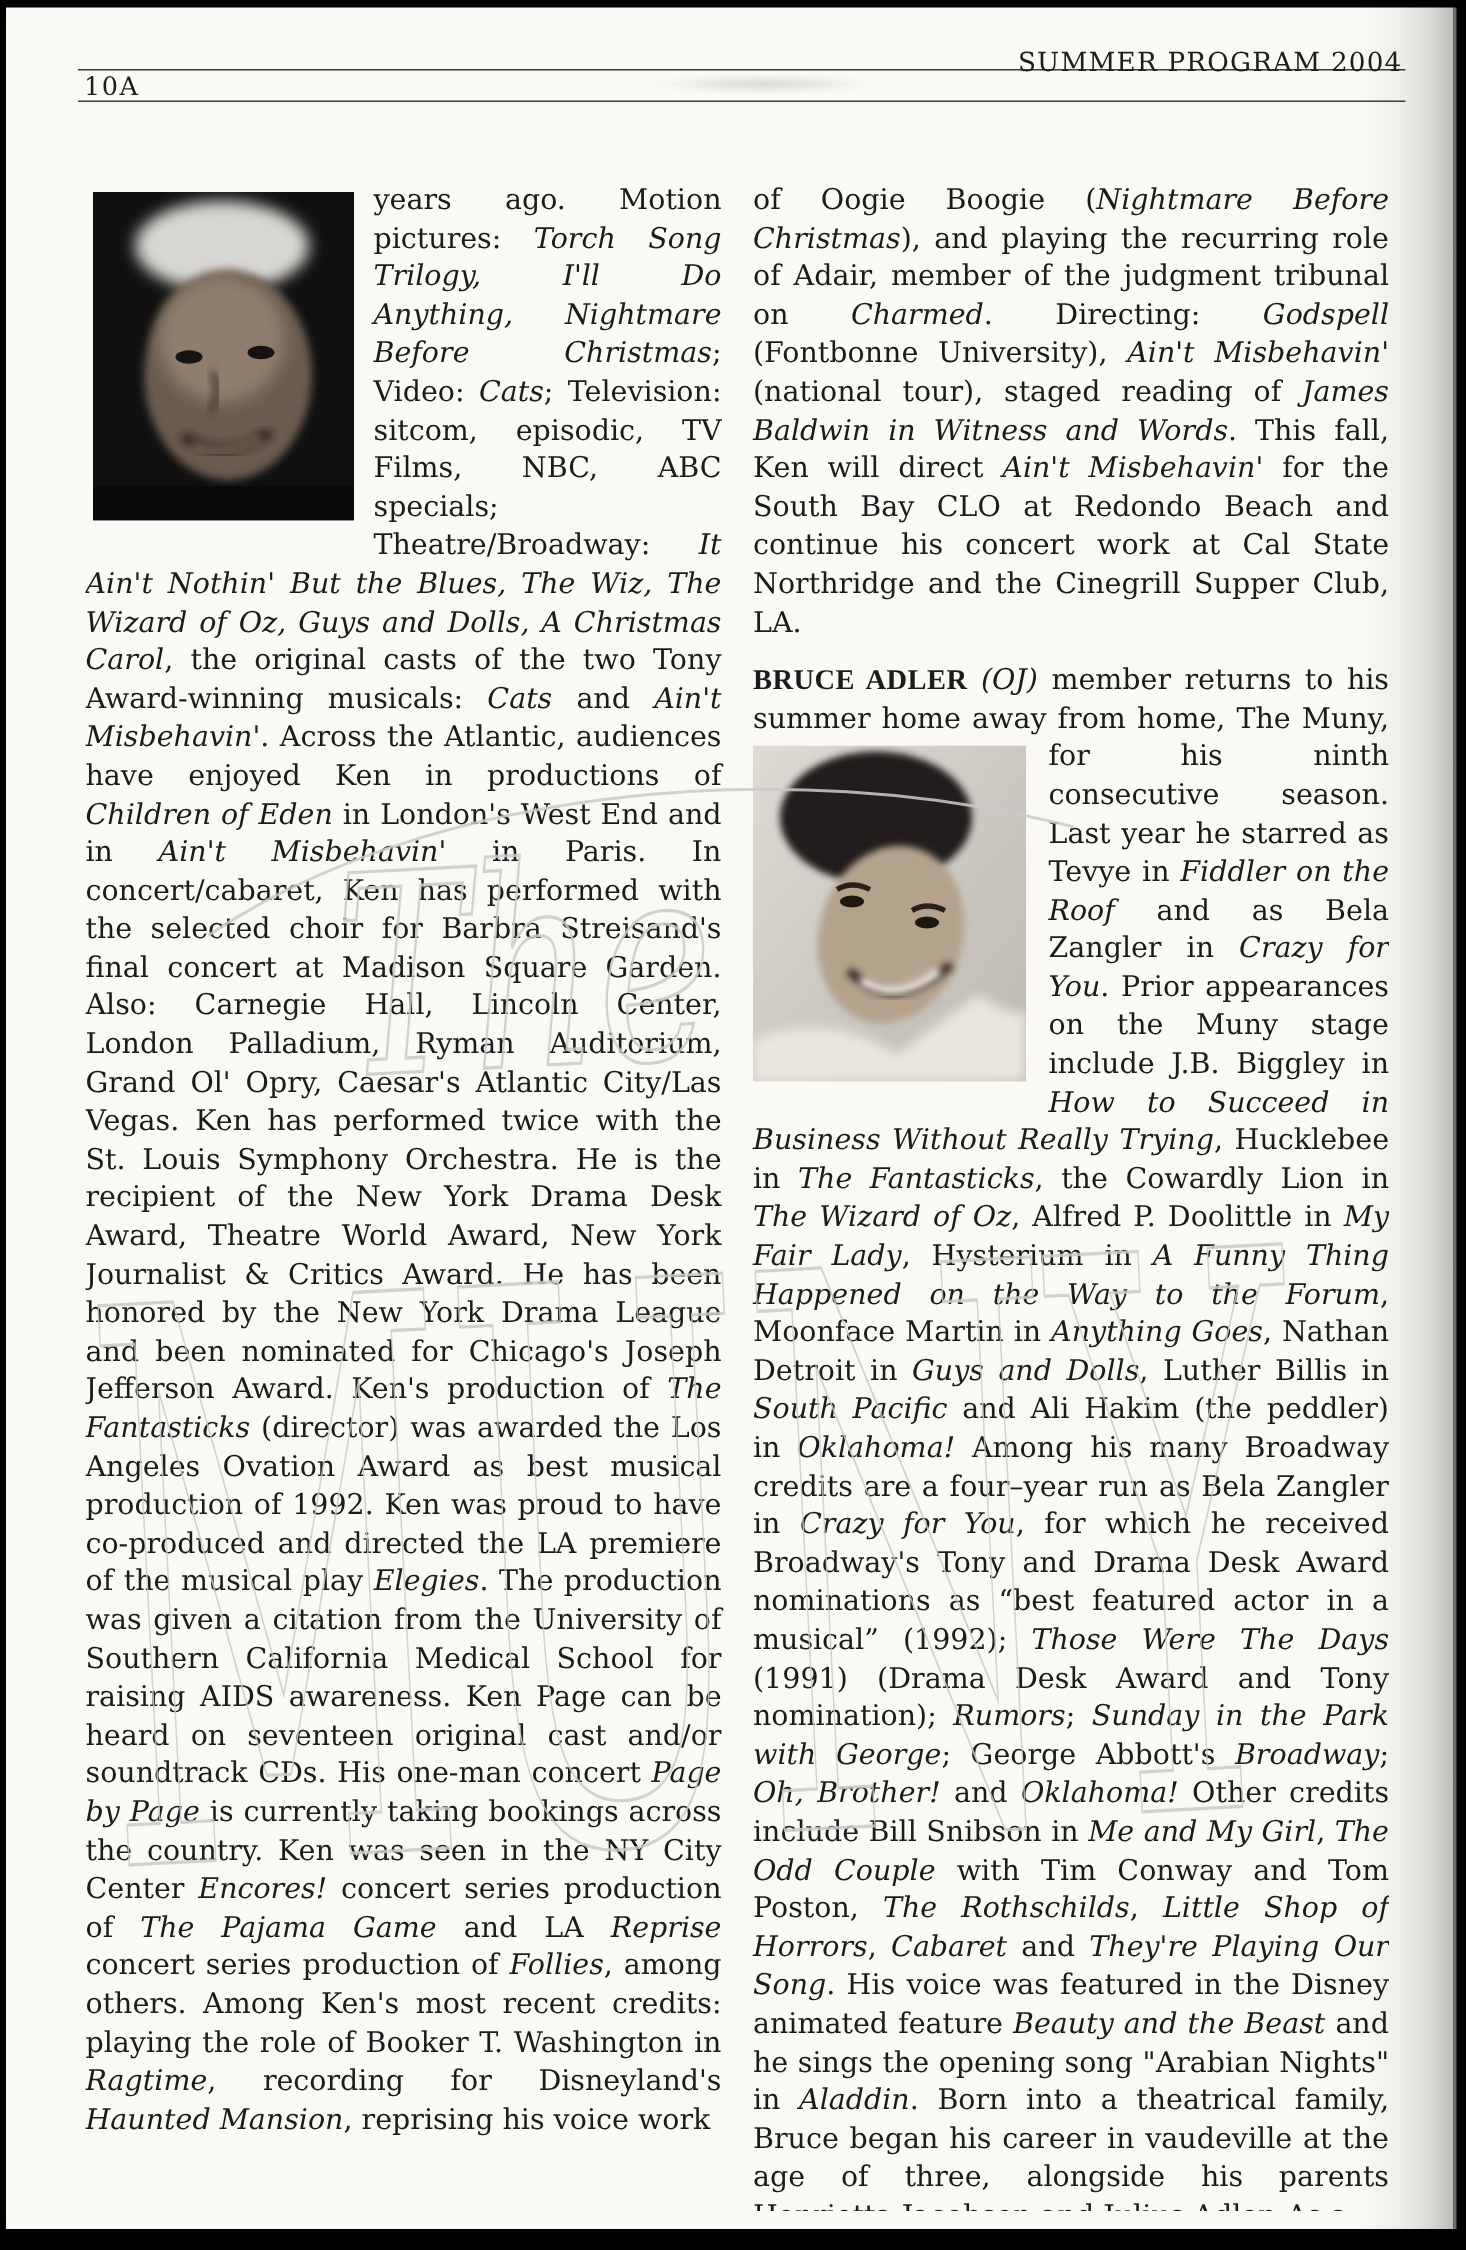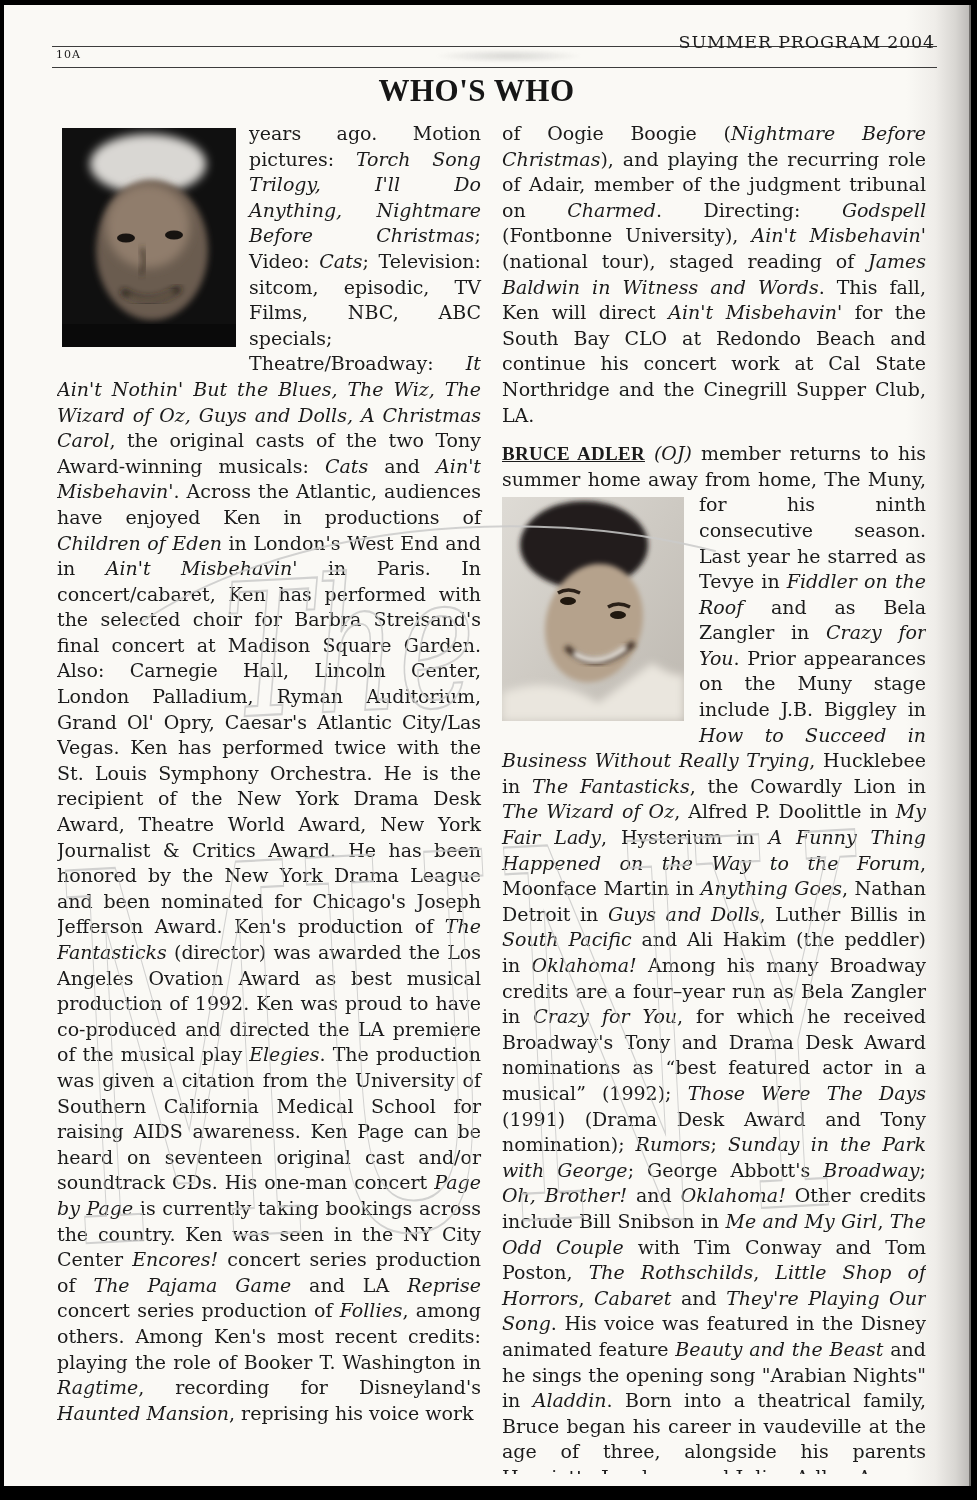--- a/index.html
+++ b/index.html
@@ -12,39 +12,39 @@
   }
   .page{
     position:absolute;left:4px;top:5px;width:965px;height:1481px;
     background:linear-gradient(90deg,#faf9f5 0%,#faf9f5 93.5%,#efede9 96.5%,#d8d6d2 98.6%,#bdbbb8 100%);
     border-right:2px solid #6f6d6a;
     overflow:hidden;
   }
   .rule{position:absolute;left:48px;right:32px;height:0;border-top:1.6px solid #3c3c3c;}
   .rule.top{top:41px;}
   .rule.bottom{top:62px;}
-  .pgnum{position:absolute;left:52px;top:43px;font-size:11px;color:#1d1d1d;letter-spacing:1px;}
+  .pgnum{position:absolute;left:52px;top:43px;font-size:17px;color:#1d1d1d;letter-spacing:1px;}
   .issue{position:absolute;right:34px;top:27px;font-size:17.5px;color:#1d1d1d;letter-spacing:0.8px;}
   .title{
     position:absolute;left:0;right:20px;top:68px;text-align:center;
     font-size:31px;font-weight:700;color:#161616;letter-spacing:0.5px;
     font-family:"Liberation Serif","DejaVu Serif",serif;
   }
   .cols{
     position:absolute;left:53px;top:116px;width:869px;bottom:12px;
     display:flex;gap:21px;overflow:hidden;
   }
   .col{flex:0 0 424px;width:424px;
     font-size:19px;line-height:25.6px;color:#1b1b1b;
     text-align:justify;
   }
   .col p{margin:0;}
   p.para2{margin-top:13px;}
   .it{font-style:italic;}
-  .bd{font-weight:700;font-family:"Liberation Serif","DejaVu Serif",serif;letter-spacing:0.3px;text-decoration:underline;}
+  .bd{font-weight:700;font-family:"Liberation Serif","DejaVu Serif",serif;letter-spacing:0.3px;}
   .photo{border:0;display:block;}
   .photo.ken{float:left;width:174px;height:219px;margin:7px 13px 16px 5px;}
   .photo.bruce{float:left;width:182px;height:224px;margin:5px 15px 6px 0;}
   .watermark{
     position:absolute;left:0;top:0;width:965px;height:1481px;
     pointer-events:none;opacity:0.85;
   }
   .botbar{position:absolute;left:0;bottom:0;width:977px;height:14px;background:#000;}
   .smudge{position:absolute;left:430px;top:44px;width:150px;height:14px;
     background:radial-gradient(ellipse at center,rgba(120,120,120,0.25),rgba(120,120,120,0) 70%);
@@ -54,21 +54,20 @@
 <body>
 
 <div class="page">
 
   <div class="smudge"></div>
   <div class="rule top"></div>
   <span class="pgnum">10A</span>
   <span class="issue">SUMMER PROGRAM 2004</span>
   <div class="rule bottom"></div>
 
-  <div class="title">WHO'S WHO</div>
 
   <div class="cols">
 
     <div class="col">
       <p>
         <svg class="photo ken" viewBox="0 0 174 219" xmlns="http://www.w3.org/2000/svg" aria-hidden="true">
           <defs>
             <filter id="b1" x="-30%" y="-30%" width="160%" height="160%">
                 <feGaussianBlur stdDeviation="5"></feGaussianBlur>
               </filter>

